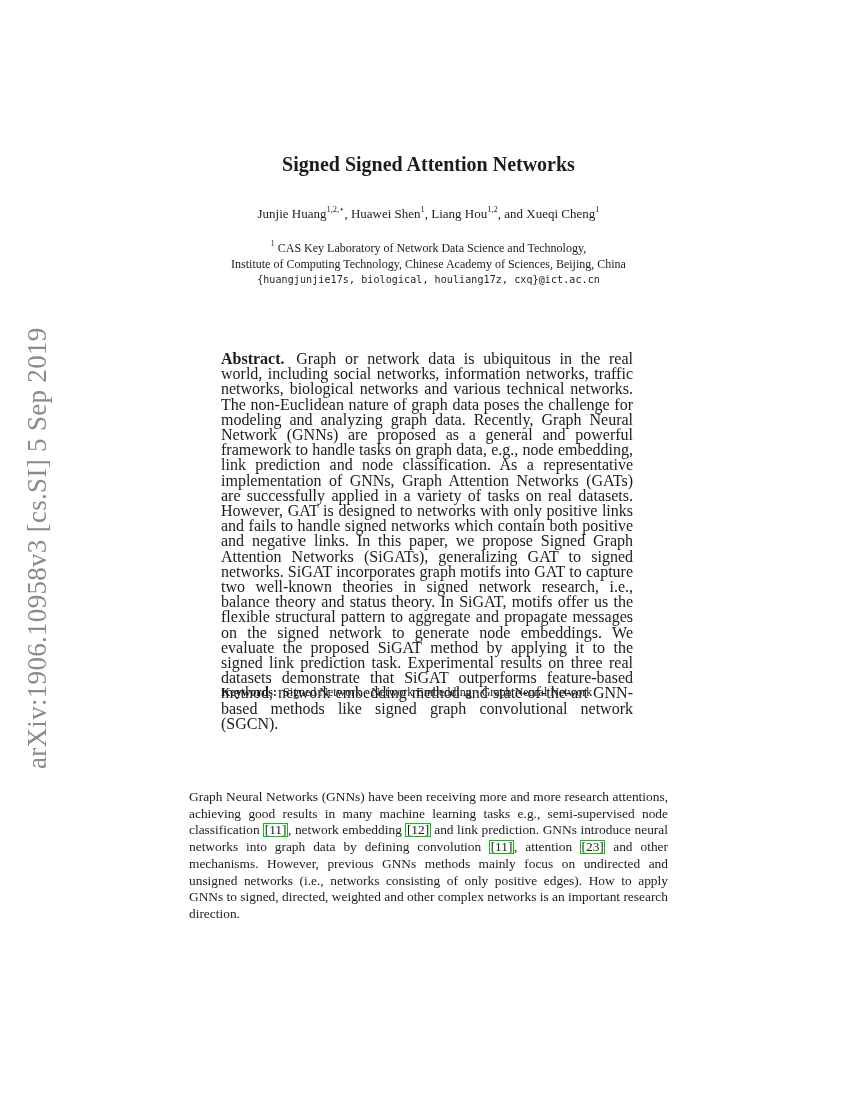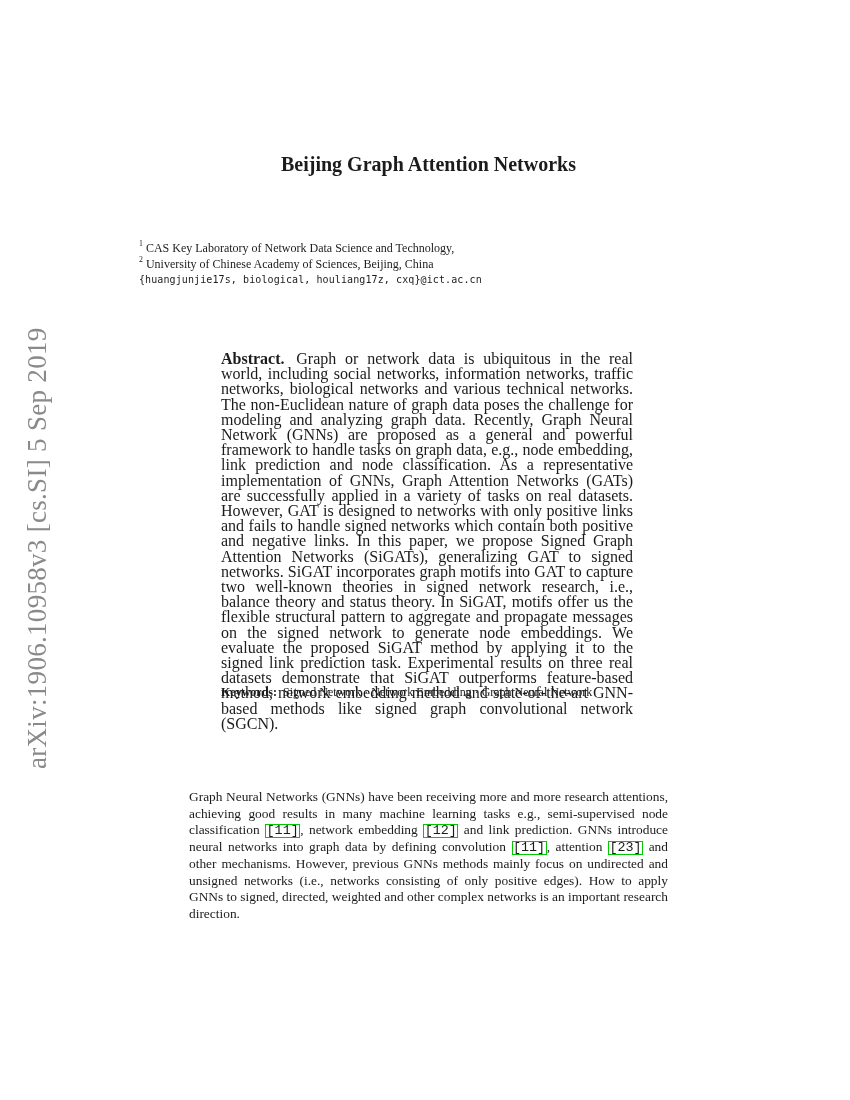--- a/index.html
+++ b/index.html
@@ -46,21 +46,21 @@
   }
   sup{
     font-size:0.65em;
     line-height:0;
     position:relative;
     top:-0.1em;
   }
   .affils{
     position:absolute;
     left:139px;top:241px;width:579px;
-    text-align:left;
+    text-align:center;
     font-size:12px;
     line-height:15.5px;
   }
   .affils .email{
     font-family:"DejaVu Sans Mono",monospace;
     font-size:10px;
     letter-spacing:0.1px;
   }
   .abstract{
     position:absolute;
@@ -91,36 +91,36 @@
     margin:0;
     font-size:13.4px;
     line-height:16.7px;
     text-align:justify;
   }
   .cite{
     display:inline-block;
     border:1px solid var(--cite);
     line-height:12px;
     padding:0 0.5px;
-    font-family:Liberation Mono, monospace;
   }
 </style>
 </head>
 <body>
 
 <div class="page">
 
   <div class="watermark">arXiv:1906.10958v3 [cs.SI] 5 Sep 2019</div>
 
-  <h1 class="title">Beijing Graph Attention Networks</h1>
+  <h1 class="title">Signed Signed Attention Networks</h1>
 
+  <div class="authors">Junjie Huang<sup>1,2,⋆</sup>, Huawei Shen<sup>1</sup>, Liang Hou<sup>1,2</sup>, and Xueqi Cheng<sup>1</sup></div>
 
   <div class="affils">
     <div><sup>1</sup> CAS Key Laboratory of Network Data Science and Technology,</div>
-    <div><sup>2</sup> University of Chinese Academy of Sciences, Beijing, China</div>
+    <div>Institute of Computing Technology, Chinese Academy of Sciences, Beijing, China</div>
     <div class="email">{huangjunjie17s, biological, houliang17z, cxq}@ict.ac.cn</div>
   </div>
 
   <div class="abstract">
     <span class="b lbl">Abstract.</span><span> Graph or network data is ubiquitous in the real world, including social networks, information networks, traffic networks, biological networks and various technical networks. The non-Euclidean nature of graph data poses the challenge for modeling and analyzing graph data. Recently, Graph Neural Network (GNNs) are proposed as a general and powerful framework to handle tasks on graph data, e.g., node embedding, link prediction and node classification. As a representative implementation of GNNs, Graph Attention Networks (GATs) are successfully applied in a variety of tasks on real datasets. However, GAT is designed to networks with only positive links and fails to handle signed networks which contain both positive and negative links. In this paper, we propose Signed Graph Attention Networks (SiGATs), generalizing GAT to signed networks. SiGAT incorporates graph motifs into GAT to capture two well-known theories in signed network research, i.e., balance theory and status theory. In SiGAT, motifs offer us the flexible structural pattern to aggregate and propagate messages on the signed network to generate node embeddings. We evaluate the proposed SiGAT method by applying it to the signed link prediction task. Experimental results on three real datasets demonstrate that SiGAT outperforms feature-based method, network embedding method and state-of-the-art GNN-based methods like signed graph convolutional network (SGCN).</span>
   </div>
 
   <div class="keywords">
     <span class="b lbl">Keywords:</span><span> Signed Network · Network Embedding · Graph Neural Network</span>
   </div>

